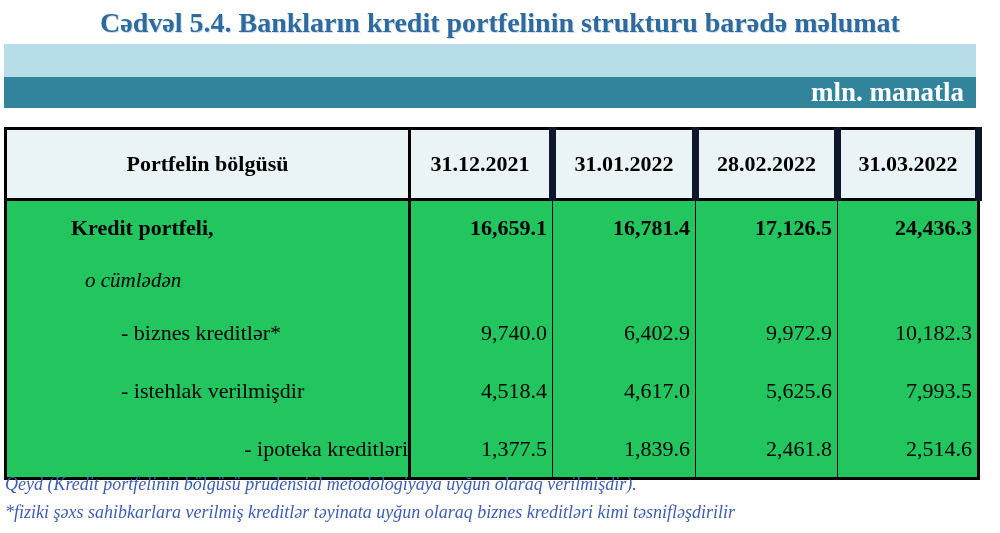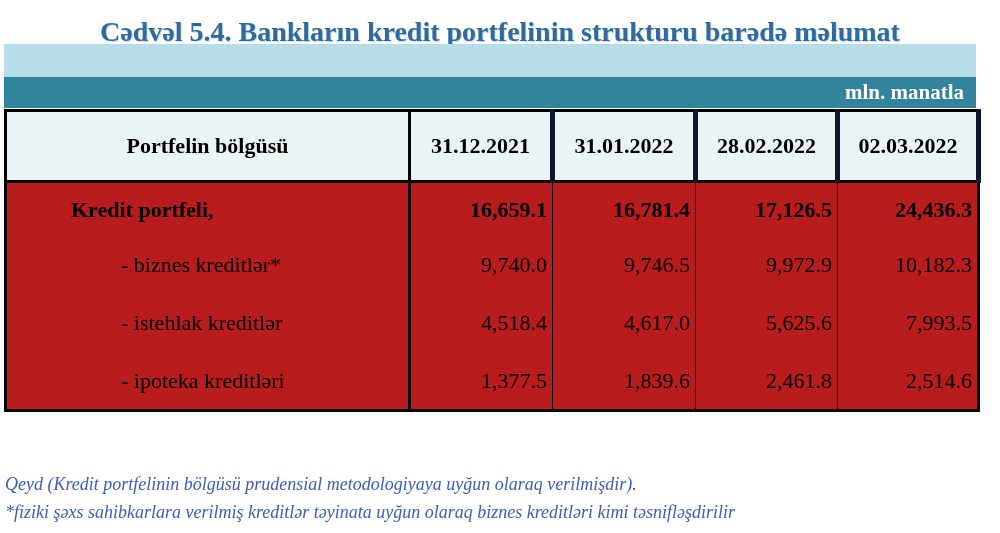--- a/index.html
+++ b/index.html
@@ -2,67 +2,67 @@
 <html><head>
 <meta charset="utf-8">
 <style>
   * { margin:0; padding:0; box-sizing:border-box; }
   html,body { background:#fff; }
   body {
     width:1000px; height:533px; position:relative; overflow:hidden;
     font-family:"Liberation Serif","DejaVu Serif",serif;
   }
   .title {
-    position:absolute; top:16px; left:0; width:1000px;
+    position:absolute; top:7px; left:0; width:1000px;
     text-align:center; font-weight:bold; font-size:28px; letter-spacing:0px;
     color:#2E6A9E; text-shadow:1px 1px 0 #cfe0ec;
     white-space:nowrap;
   }
   .band-light {
     position:absolute; left:4px; top:44px; width:972px; height:33px;
     background:#B6DDE8;
   }
   .band-teal {
     position:absolute; left:4px; top:77px; width:972px; height:31px;
     background:#31849B; color:#ffffff;
-    font-weight:bold; font-size:21px; line-height:30px;
+    font-weight:bold; font-size:27px; line-height:30px;
     text-align:right; padding-right:12px;
   }
-  .tablewrap { position:absolute; left:4px; top:109px; width:973px; }
+  .tablewrap { position:absolute; left:4px; top:127px; width:973px; }
   table {
     border-collapse:collapse; table-layout:fixed; width:973px;
     border:3px solid #000;
   }
   col.c-label { width:404px; }
   col.c-d1 { width:143px; }
   col.c-d2 { width:143px; }
   col.c-d3 { width:142px; }
   col.c-d4 { width:141px; }
   th, td { overflow:hidden; }
   tr.head th {
     background:#EAF3F6; border-bottom:3px solid #000;
-    border-left:1px solid #000; border-right:5px solid #0f172a;
+    border-left:1px solid #000; border-right:7px solid #0f172a;
     font-weight:bold; font-size:22px; color:#000;
     height:71px; text-align:center; vertical-align:middle;
   }
   tr.head th.label-cell { border-right:3px solid #000; }
   td {
     border-left:1px solid #000; border-right:1px solid #000;
     border-top:none; border-bottom:none;
-    font-size:22px; color:#000; vertical-align:middle; background:#b91c1c;
+    font-size:22px; color:#000; vertical-align:middle; background:#22c55e;
   }
   td.label-cell { border-right:3px solid #000; text-align:left; }
   td.value-cell { text-align:right; padding-right:5px; }
   tr.r0 td { height:56px; font-weight:bold; }
   tr.r0 td.label-cell { padding-left:64px; }
   tr.r1 td { height:50px; font-style:italic; font-size:21px; }
   tr.r1 td.label-cell { padding-left:78px; }
   tr.r2 td { height:55px; }
   tr.r3 td { height:60px; }
-  tr.r4 td { height:58px; }
+  tr.r4 td { height:58px;text-align:right; }
   tr.r2 td.label-cell, tr.r3 td.label-cell, tr.r4 td.label-cell { padding-left:114px; }
   .notes {
     position:absolute; left:5px; top:470px; width:990px;
     font-style:italic; font-size:18px; line-height:28px; color:#3C5EB8;
     white-space:nowrap;
   }
 </style>
 </head>
 <body>
 
@@ -81,38 +81,45 @@
         <col class="c-d2">
         <col class="c-d3">
         <col class="c-d4">
     </colgroup>
     <tbody>
       <tr class="head">
         <th class="label-cell">Portfelin bölgüsü</th>
         <th>31.12.2021</th>
         <th>31.01.2022</th>
         <th>28.02.2022</th>
-        <th>02.03.2022</th>
+        <th>31.03.2022</th>
       </tr>
       <tr class="r0">
         <td class="label-cell">Kredit portfeli,</td>
         <td class="value-cell">16,659.1</td>
         <td class="value-cell">16,781.4</td>
         <td class="value-cell">17,126.5</td>
         <td class="value-cell">24,436.3</td>
       </tr>
+      <tr class="r1">
+        <td class="label-cell">o cümlədən</td>
+        <td class="value-cell"></td>
+        <td class="value-cell"></td>
+        <td class="value-cell"></td>
+        <td class="value-cell"></td>
+      </tr>
       <tr class="r2">
         <td class="label-cell">- biznes kreditlər*</td>
         <td class="value-cell">9,740.0</td>
-        <td class="value-cell">9,746.5</td>
+        <td class="value-cell">6,402.9</td>
         <td class="value-cell">9,972.9</td>
         <td class="value-cell">10,182.3</td>
       </tr>
       <tr class="r3">
-        <td class="label-cell">- istehlak kreditlər</td>
+        <td class="label-cell">- istehlak verilmişdir</td>
         <td class="value-cell">4,518.4</td>
         <td class="value-cell">4,617.0</td>
         <td class="value-cell">5,625.6</td>
         <td class="value-cell">7,993.5</td>
       </tr>
       <tr class="r4">
         <td class="label-cell">- ipoteka kreditləri</td>
         <td class="value-cell">1,377.5</td>
         <td class="value-cell">1,839.6</td>
         <td class="value-cell">2,461.8</td>

